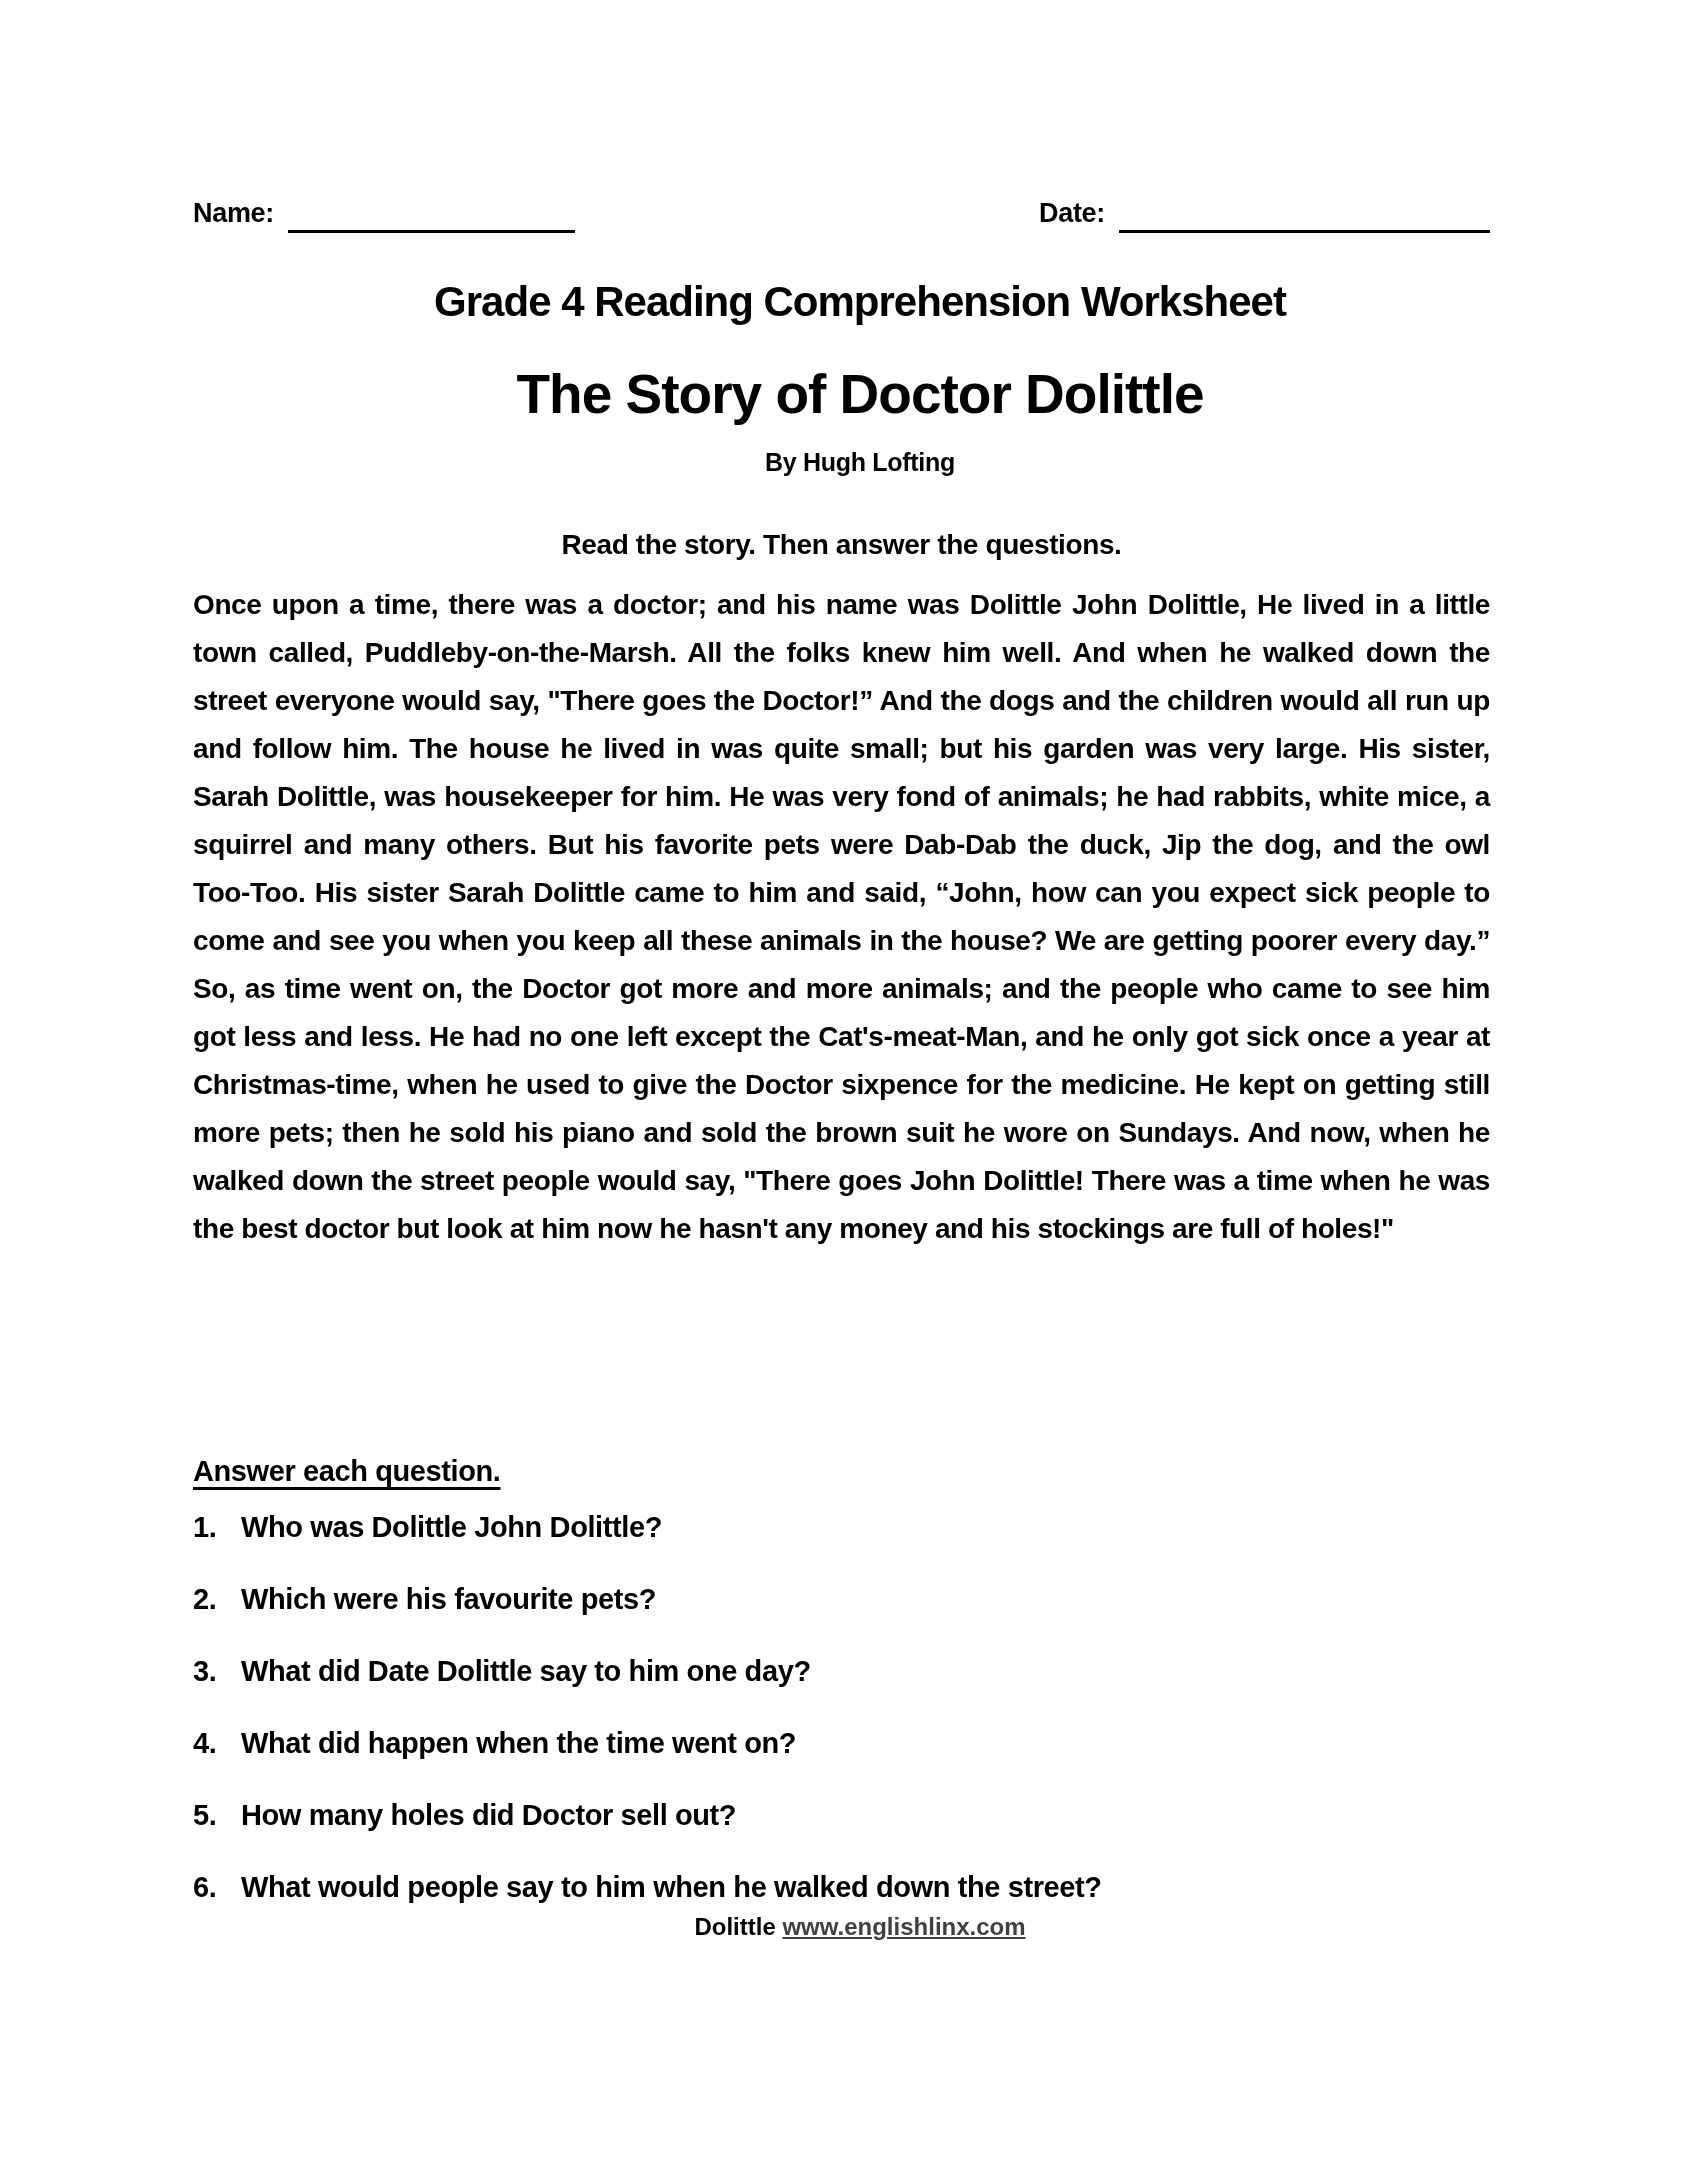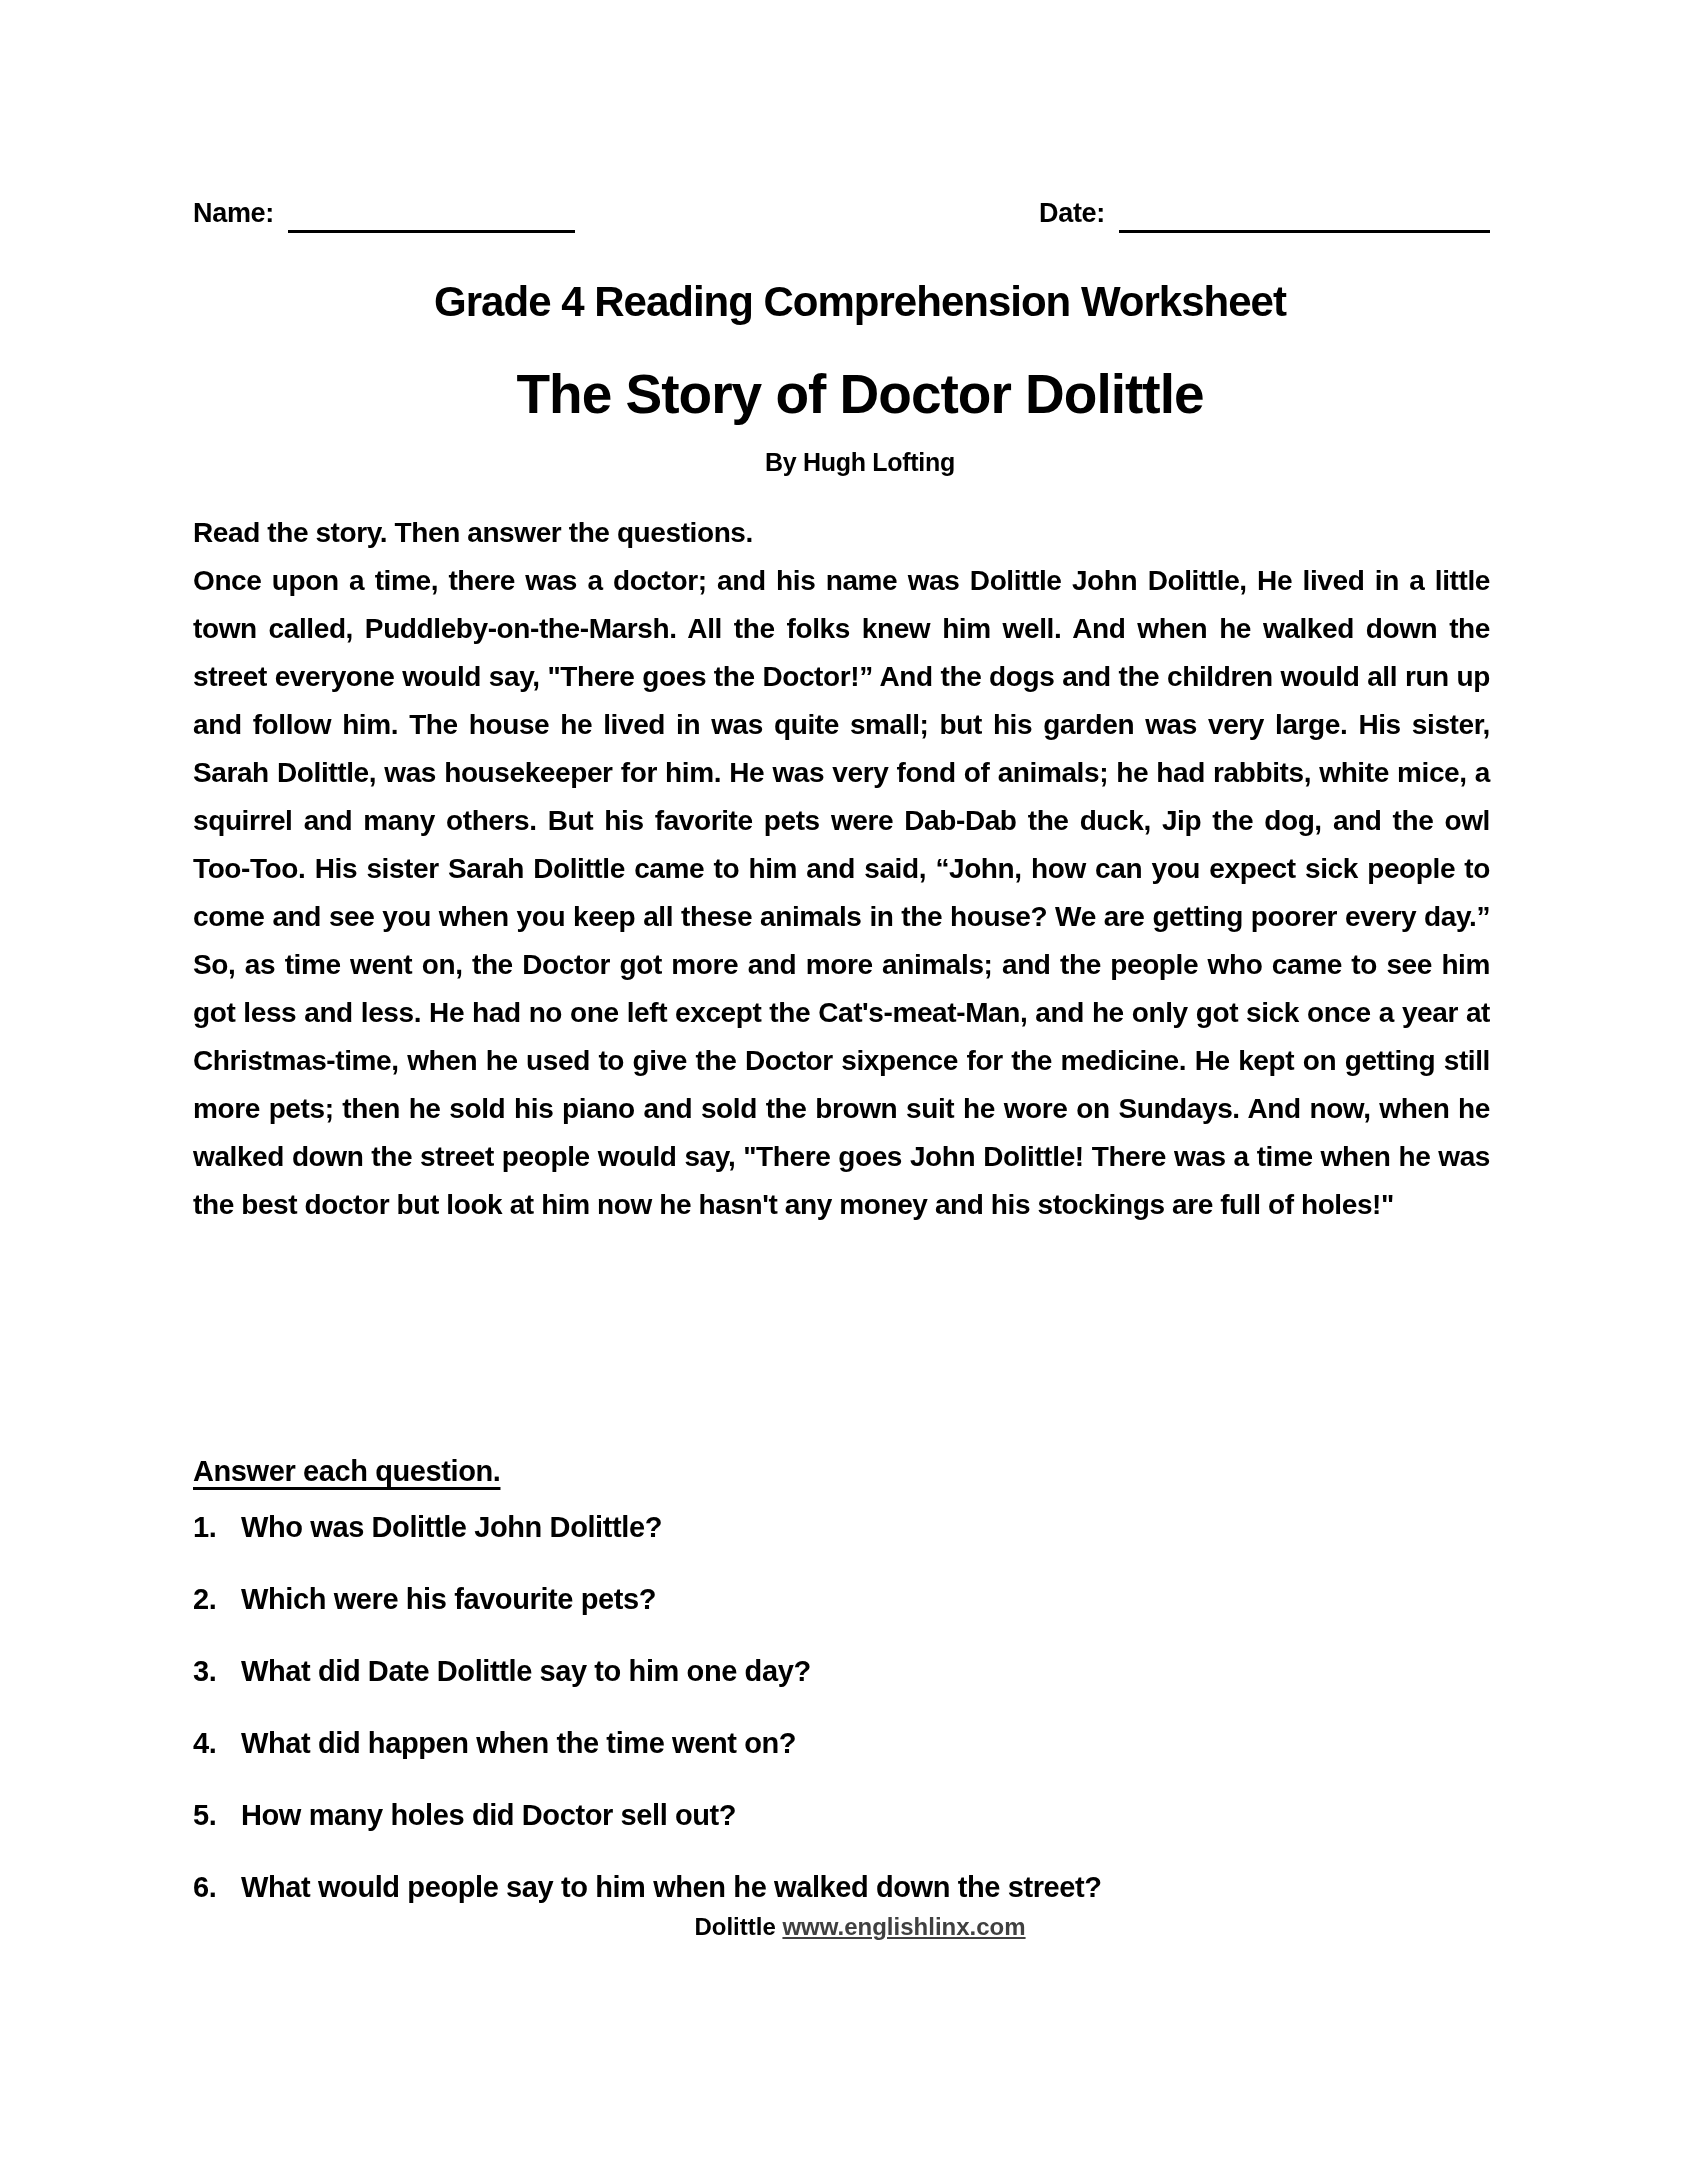--- a/index.html
+++ b/index.html
@@ -70,22 +70,22 @@
   .story-block {
     position: absolute;
     left: 193px;
     top: 509px;
     width: 1297px;
     font-size: 28px;
     line-height: 48px;
     letter-spacing: -0.4px;
   }
   .story-instructions {
-    text-align: left;
-    margin: 0;
+    text-align: center;
+    margin: 12px;
   }
   .story-body {
     margin: 0;
     text-align: justify;
   }
 
   
   .questions-block {
     position: absolute;
     left: 193px;

